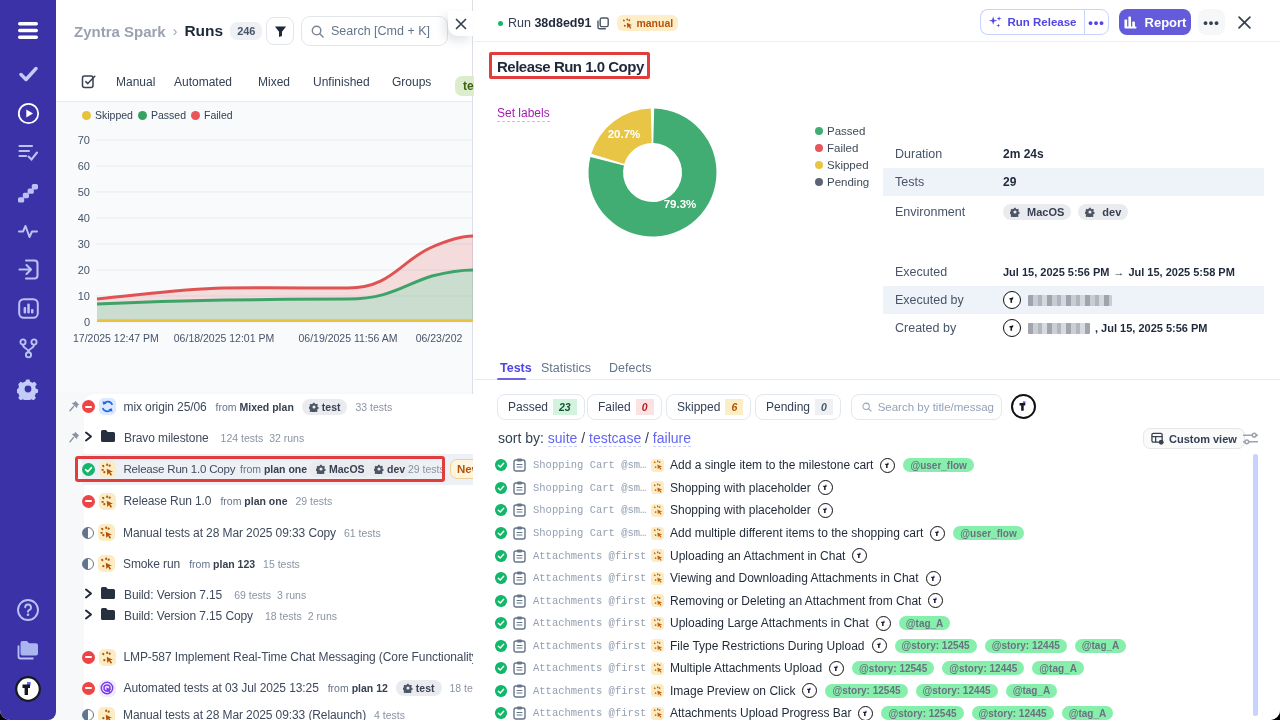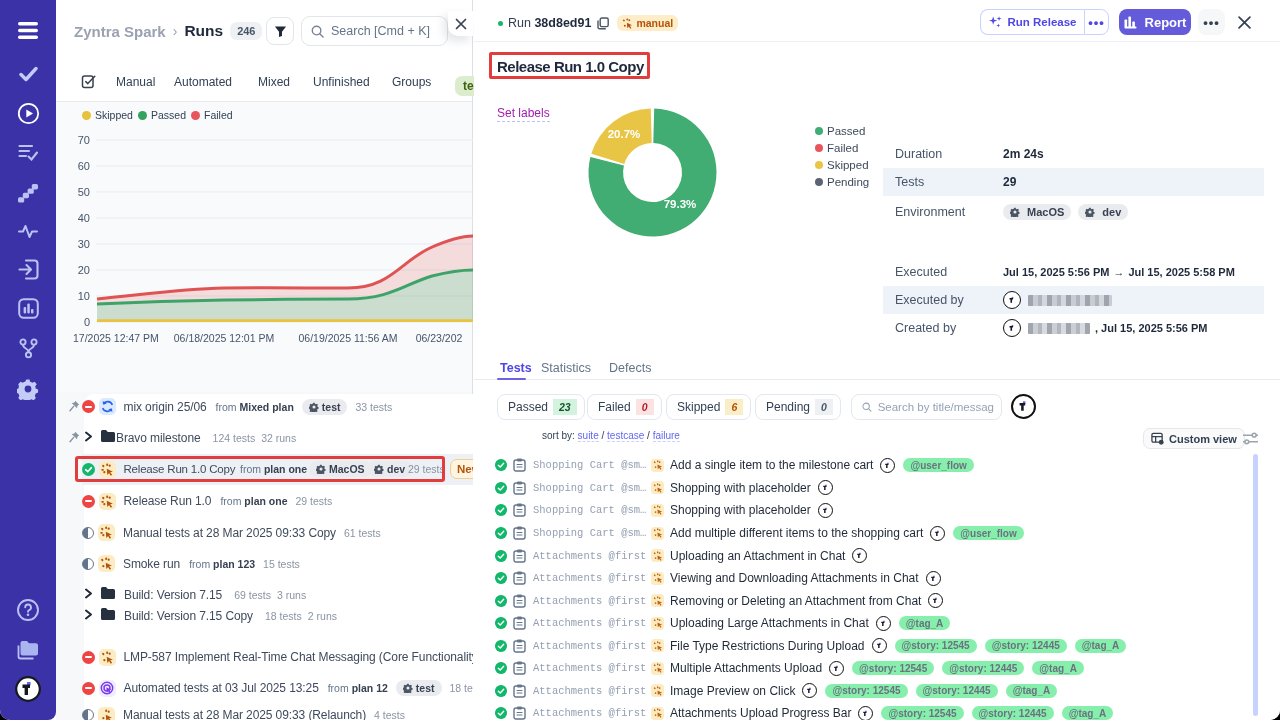--- a/index.html
+++ b/index.html
@@ -59,21 +59,21 @@
  repeating-linear-gradient(90deg, rgba(150,155,165,.9) 0 5px, rgba(190,195,202,.8) 5px 10px, rgba(165,170,180,.85) 10px 14px, rgba(205,209,215,.8) 14px 19px);
 }
 .avatarT { width:18px; height:18px; border-radius:50%; border:1.6px solid #111; background:#fff; margin-right:7px; flex:none; display:flex; align-items:center; justify-content:center;}
 
 #rtabs { position:absolute; left:26px; top:361px; width:754px; height:20px; font-size:12.5px; color:#64748b; font-weight:400;}
 #rtabs .act { color:#4f46e5; font-weight:700; }
 .tabline { position:absolute; left:0px; top:379px; width:806px; height:1px; background:#e8eaee; }
 .tabund { position:absolute; left:23px; top:378px; width:29px; height:2px; background:#6d62e4; border-radius:2px;}
 .fchip { position:absolute; top:394px; height:26px; border:1px solid #e2e8f0; border-radius:8px; background:#fff; display:flex; align-items:center; gap:5px; padding:0 7px 0 10px; font-size:12px; color:#334155; font-weight:400; }
 .fbadge { font-size:10.5px; font-weight:700; color:#334155; border-radius:0; padding:2px 6px;font-style:italic; }
-.sortrow { position:absolute; left:24px; top:430px; font-size:10px; color:#334155; font-weight:400;margin-left:44px;}
+.sortrow { position:absolute; left:24px; top:430px; font-size:14px; color:#334155; font-weight:400;}
 .slink { color:#6366f1; font-weight:400; border-bottom:1px dashed #c7d2fe; }
 .cview { position:absolute; left:669px; top:428px; height:21px; border:1px solid #e5e7eb; background:#fafafa; border-radius:7px; display:flex; align-items:center; gap:5px; padding:0 7px; font-size:11px; color:#334155; font-weight:700;}
 
 .trow { position:absolute; left:0; width:770px; height:22.6px; display:flex; align-items:center; }
 .tchk { width:12px; height:12px; border-radius:50%; background:#12b76a; flex:none; margin-left:21px; position:relative;}
 .suite { font-family:"Liberation Mono", monospace; font-size:10.5px; color:#94a0b2; width:113px; flex:none; margin-left:7px; white-space:nowrap; overflow:hidden;}
 .sticon { width:13px; height:13px; border-radius:3.5px; background:#fbecc3; flex:none; display:flex; align-items:center; justify-content:center; margin:0 6px 0 5px;}
 .ttitle { font-size:12px; color:#1f2937; font-weight:500; white-space:nowrap; }
 .tbadge { width:15px; height:15px; border-radius:50%; border:1.4px solid #111; background:#fff; flex:none; margin-left:7px; display:flex; align-items:center; justify-content:center;}
 .tag { background:#86efac; color:#6b7280; border-radius:9px; padding:1.5px 7px; font-size:10px; font-weight:600; margin-left:8px; white-space:nowrap;}
@@ -289,21 +289,21 @@
             </svg>test</span>
         <span class="rmeta">33 tests</span>
       </div>
       <div class="rrow" style="top:30px;">
         <span class="chev" style="margin-left:2px;"><svg width="9" height="11" viewBox="0 0 9 11">
               <path d="M2 1.5 L7 5.5 L2 9.5" fill="none" stroke="#1f2937" stroke-width="2" stroke-linecap="round" stroke-linejoin="round"></path>
             </svg></span>
         <span style="margin-left:7px; flex:none;"><svg width="16" height="14" viewBox="0 0 16 14">
               <path d="M1 2.5 a1.5 1.5 0 0 1 1.5-1.5 h3.5 l1.8 2 h5.7 a1.5 1.5 0 0 1 1.5 1.5 v7 a1.5 1.5 0 0 1 -1.5 1.5 h-11 a1.5 1.5 0 0 1 -1.5-1.5z" fill="#27303f"></path>
             </svg></span>
-        <span class="rtitle" style="">Bravo milestone</span>
+        <span class="rtitle" style="margin-left:8px;">Bravo milestone</span>
         <span class="rmeta" style="margin-left:12px;">124 tests</span>
           <span class="rmeta" style="margin-left:6px;">32 runs</span>
       </div>
       <div class="rrow sel" style="top:61.5px;">
         <svg width="13" height="13" viewBox="0 0 13 13" style="flex:none;">
             <circle cx="6.5" cy="6.5" r="6.5" fill="#12b76a"></circle>
             <path d="M3.6 6.7 L5.7 8.7 L9.4 4.6" fill="none" stroke="#fff" stroke-width="1.6" stroke-linecap="round" stroke-linejoin="round"></path>
           </svg>
         <span class="ticon" style="margin-left:3.5px;">
             <svg width="13" height="13" viewBox="0 0 14 14">

